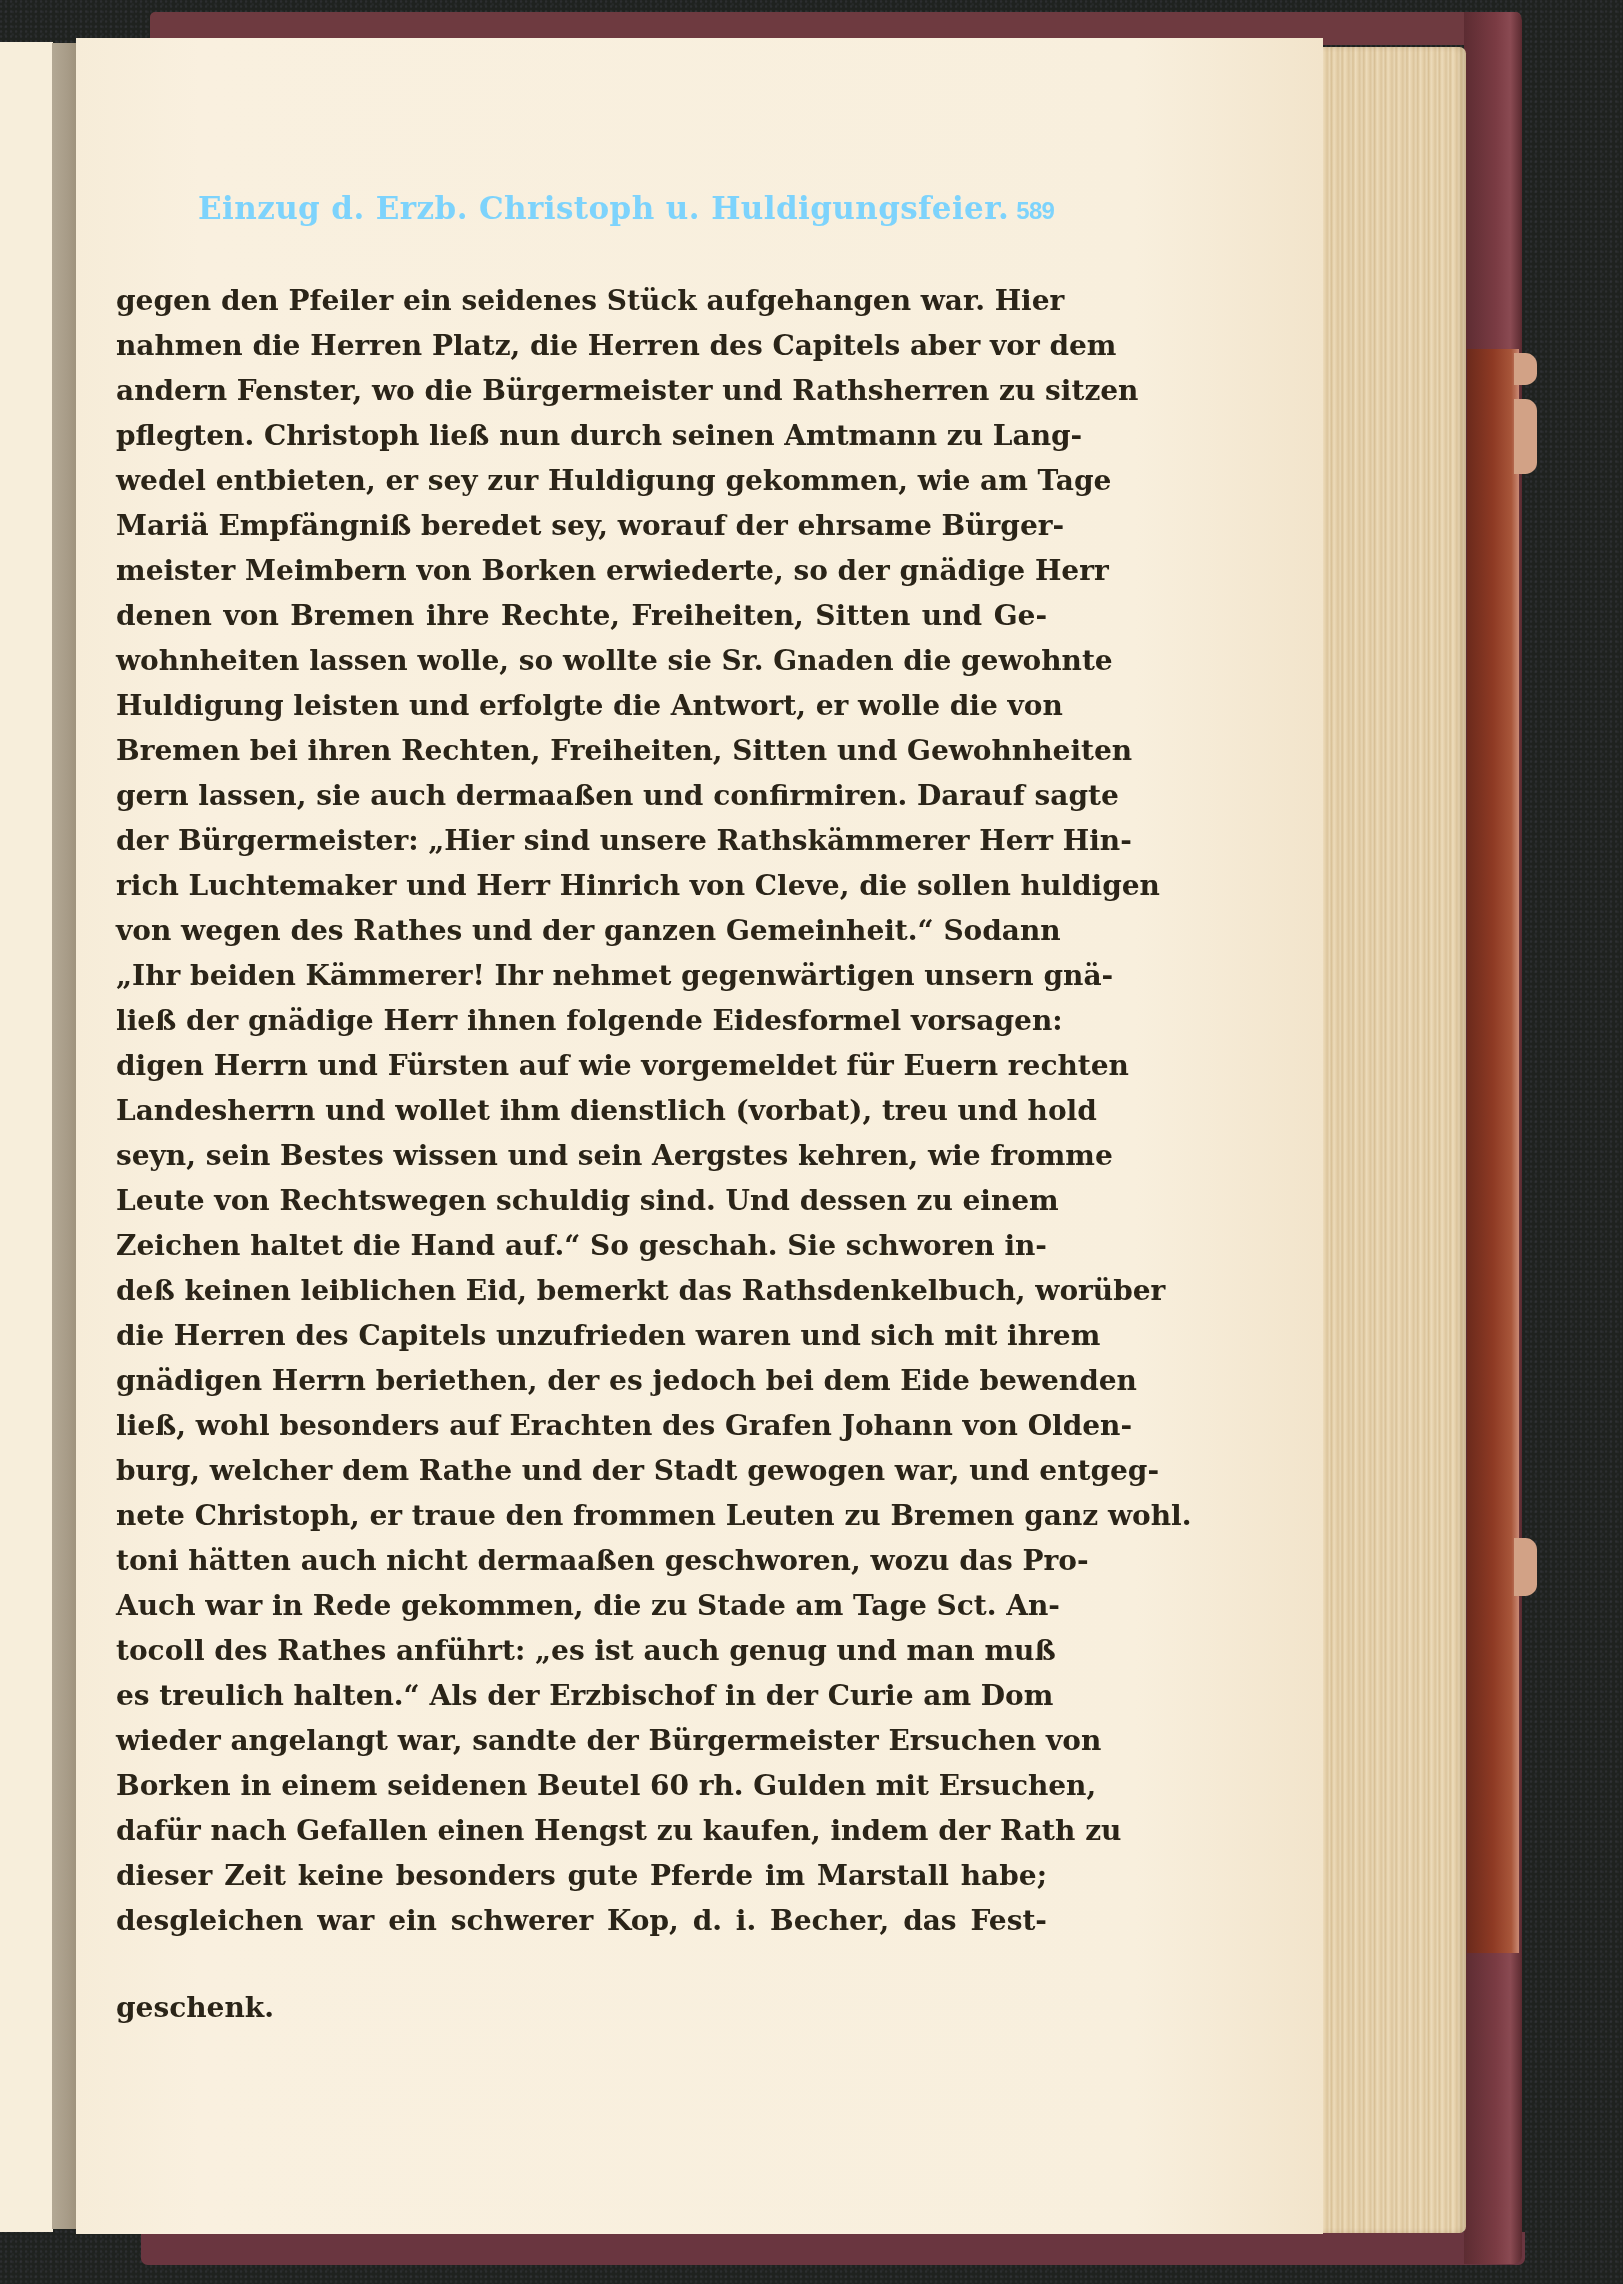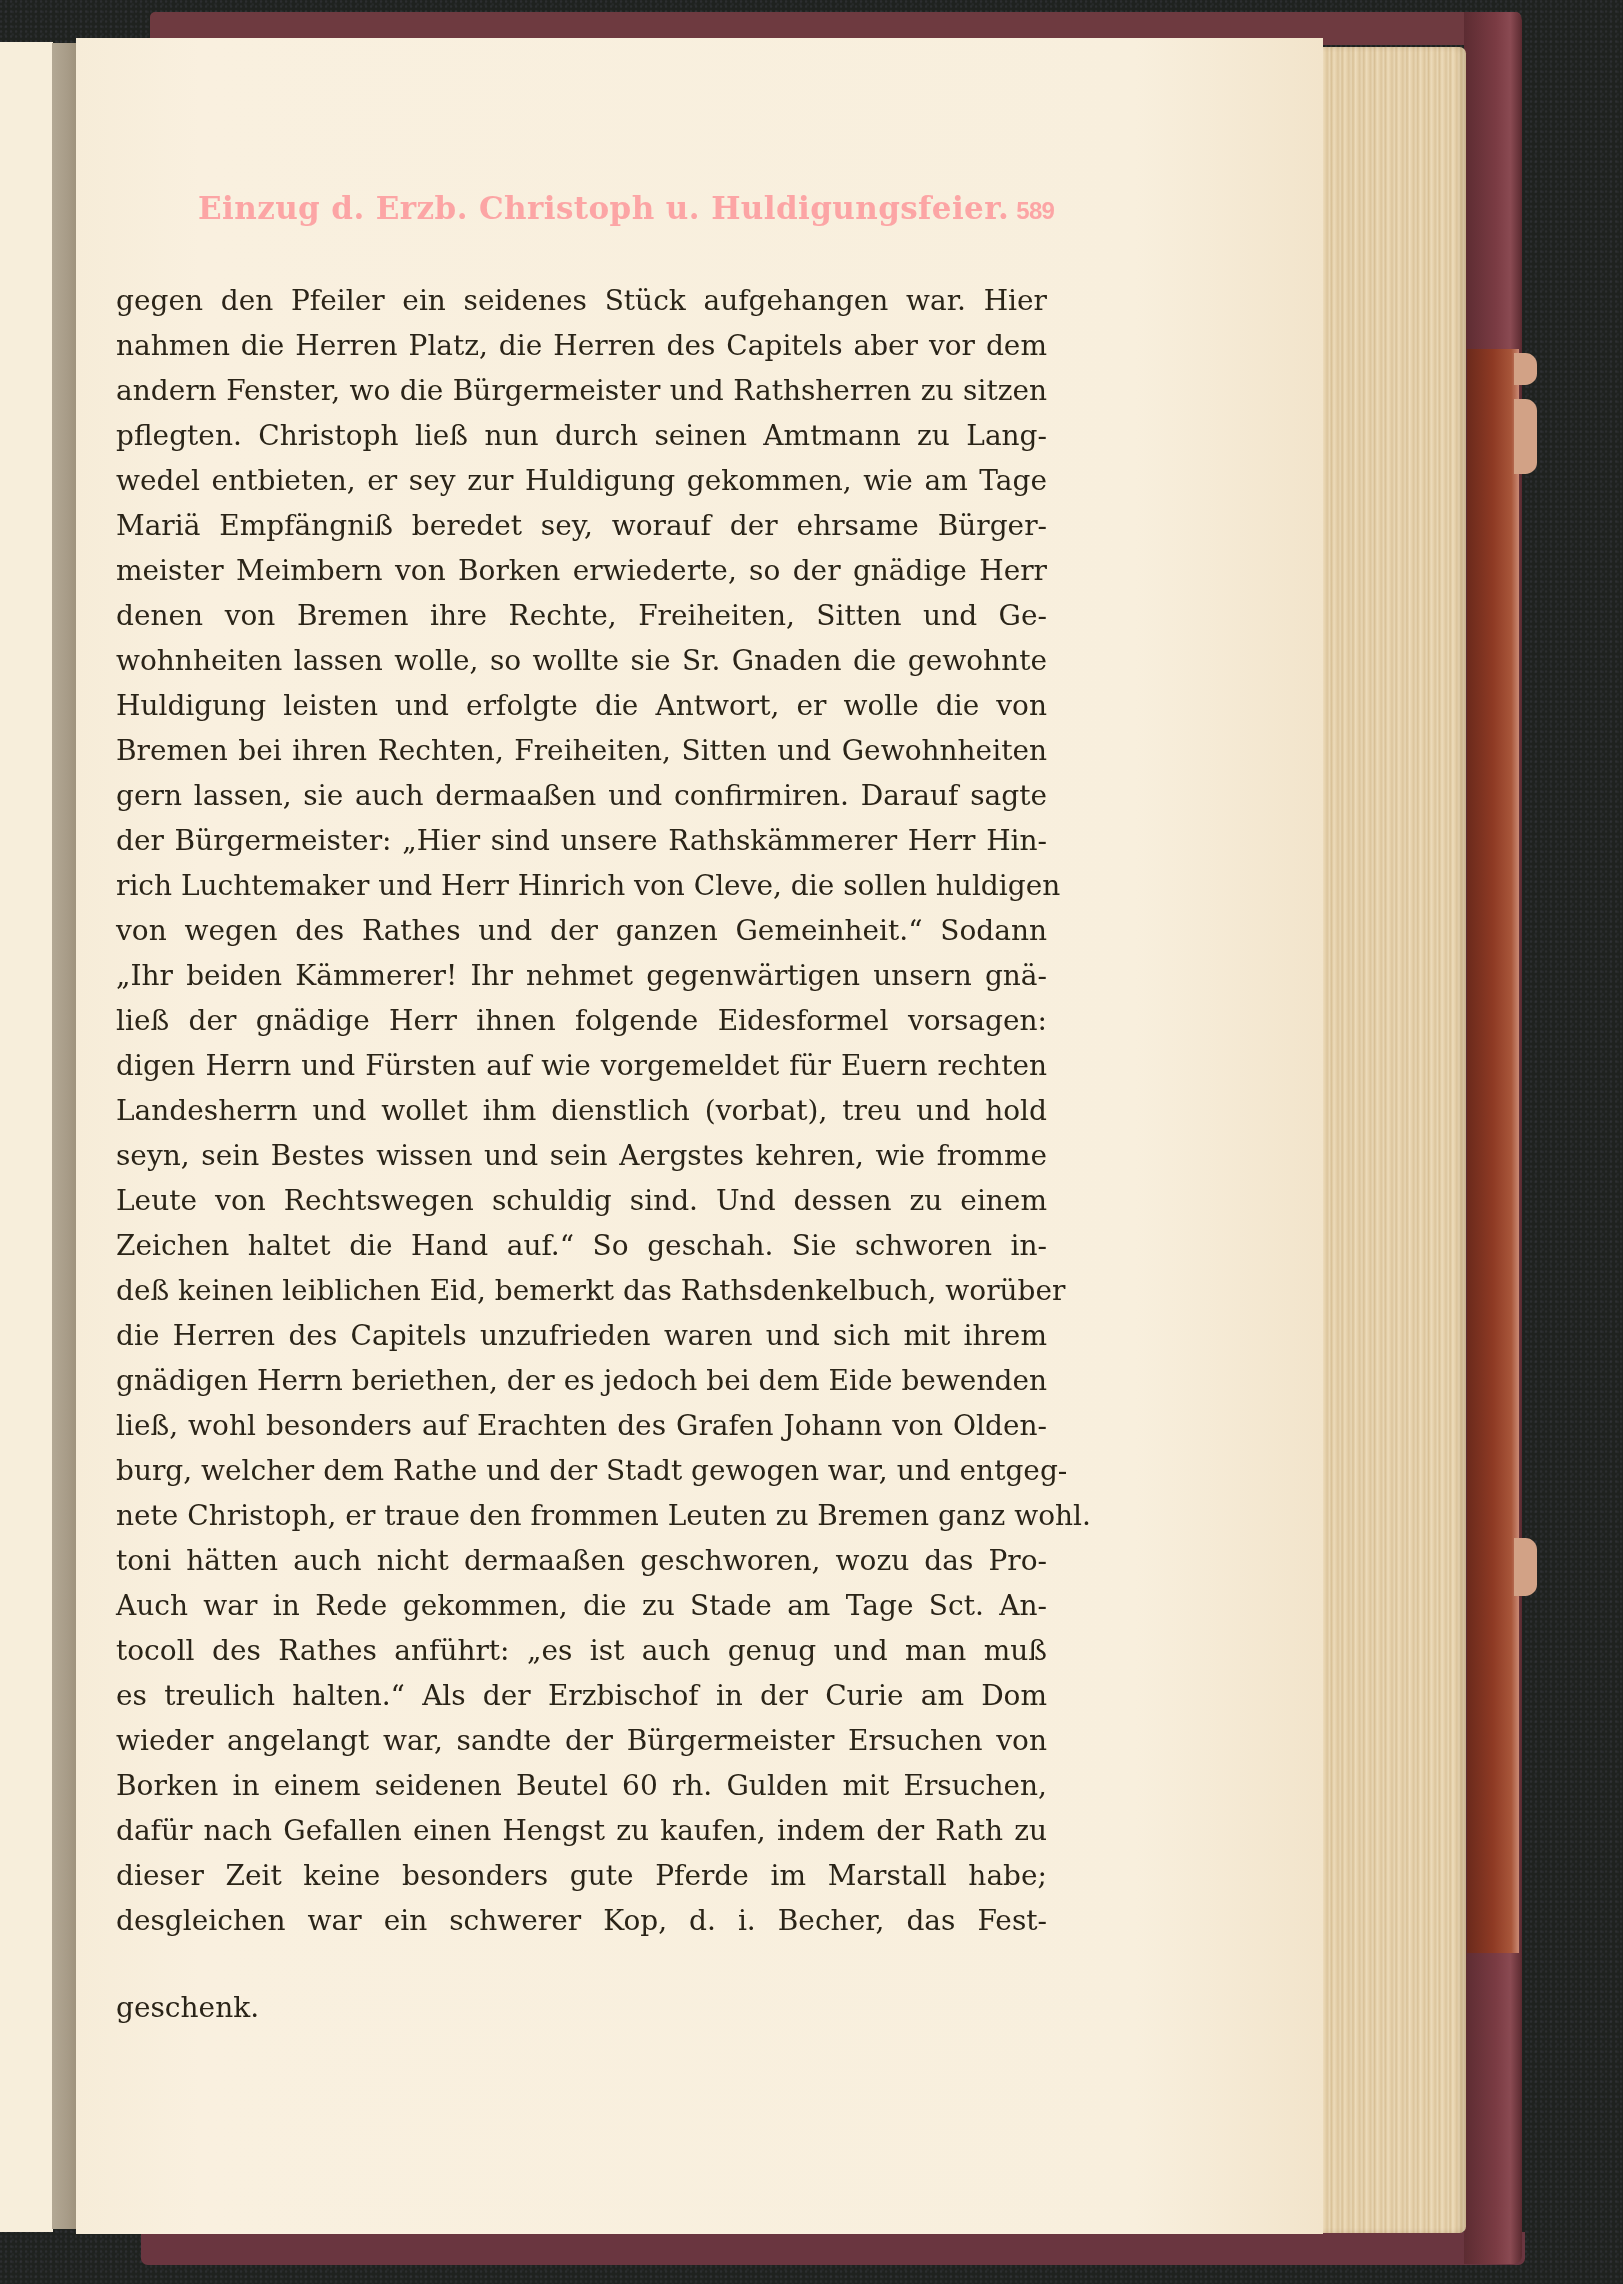--- a/index.html
+++ b/index.html
@@ -77,21 +77,21 @@
       border-radius: 0 6.6px 6.6px 0;
       box-shadow: inset -5px 0 5px rgba(120,90,50,0.25);
     }
     .running-head {
       position: absolute;
       left: 198px; top: 190px;
       width: 856px;
       display: flex;
       justify-content: space-between;
       align-items: baseline;
-      color: #fca5a5;
+      color: #7dd3fc;
     }
     .running-title {
       font-family: "DejaVu Serif", serif;
       font-weight: bold;
       font-size: 31px;
       letter-spacing: 0.4px;
     }
     .page-number {
       font-family: "Liberation Sans", sans-serif;
       font-weight: bold;
@@ -99,20 +99,21 @@
       letter-spacing: -0.8px;
     }
     .body-text {
       position: absolute;
       left: 116px; top: 278px;
       width: 931px;
       color: #2a2418;
       font-family: "DejaVu Serif", serif;
       font-size: 28px;
       line-height: 45px;
+      font-weight: bold;
     }
     .line {
       display: block;
       white-space: nowrap;
       text-align: justify;
       text-align-last: justify;
       height: 45px;
     }
     .line.last {
       text-align-last: left;

